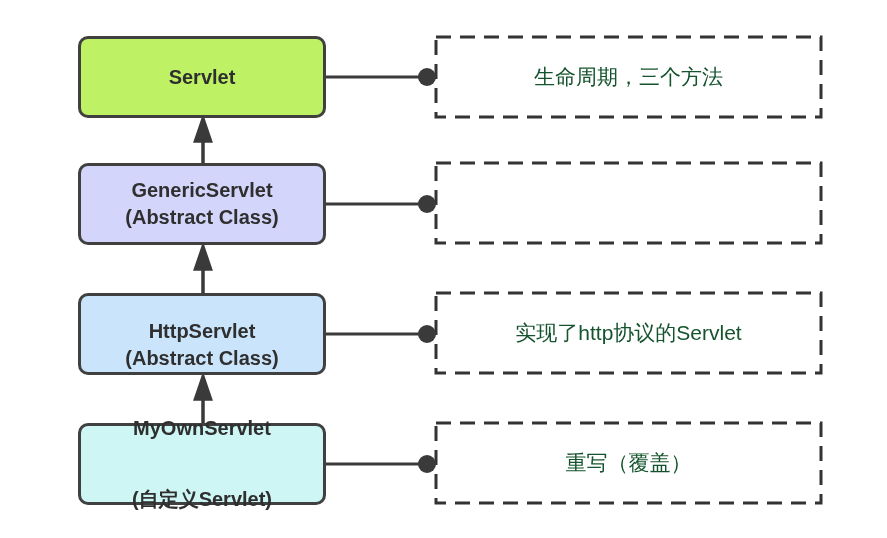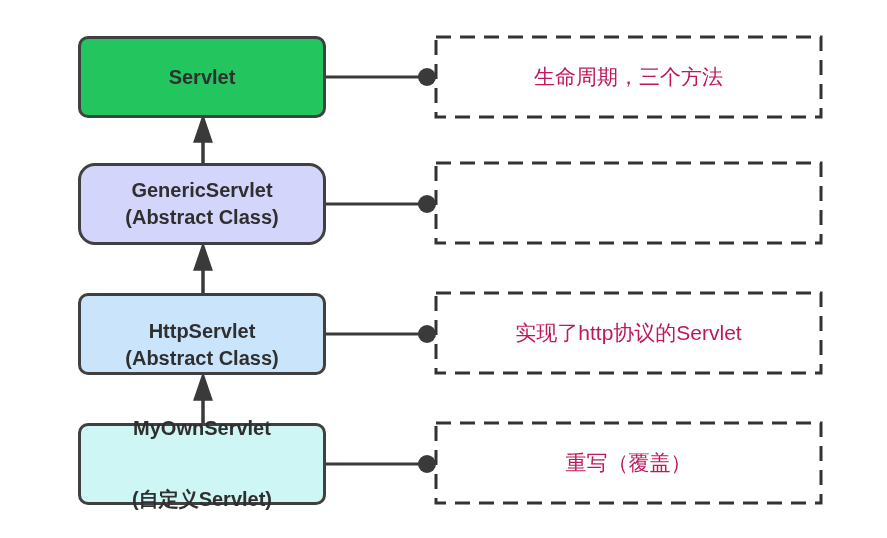--- a/index.html
+++ b/index.html
@@ -35,37 +35,37 @@
     flex-direction: column;
     align-items: center;
     justify-content: center;
     text-align: center;
     font-weight: bold;
     font-size: 20px;
     line-height: 27px;
     color: #2f2f2f;
   }
   .node-0 { top: 36px; }
-  .node-1 { top: 163px; border-radius: 17px; }
+  .node-1 { top: 163px; }
   .node-2 { top: 293px; justify-content: flex-end; }
   .node-3 { top: 423px; }
   .note {
     position: absolute;
     left: 436px;
     width: 385px;
     height: 80px;
     box-sizing: border-box;
     display: flex;
     flex-direction: column;
     align-items: center;
     justify-content: center;
     text-align: center;
     font-size: 21px;
     line-height: 30px;
-    color: #be185d;
+    color: #14532d;
   }
   .note-0 { top: 37px; }
   .note-1 { top: 163px; }
   .note-2 { top: 293px; }
   .note-3 { top: 423px; }
 </style>
 </head>
 <body>
 
 <div class="canvas">
@@ -95,21 +95,21 @@
     <g stroke="#3a3a3a" stroke-width="3.5" fill="#3a3a3a">
       <line x1="203" y1="163" x2="203" y2="138"></line>
       <polygon points="203,119 195.5,141 210.5,141"></polygon>
       <line x1="203" y1="293" x2="203" y2="266"></line>
       <polygon points="203,247 195.5,269 210.5,269"></polygon>
       <line x1="203" y1="423" x2="203" y2="396"></line>
       <polygon points="203,377 195.5,399 210.5,399"></polygon>
     </g>
   </svg>
 
-  <div class="node node-0" style="background-color: #22c55e; gap: 46px;">
+  <div class="node node-0" style="background-color: #bef264; gap: 46px;">
     <div>Servlet</div>
   </div>
   <div class="node node-1" style="background-color: rgb(212, 213, 250);">
     <div>GenericServlet</div>
     <div>(Abstract Class)</div>
   </div>
   <div class="node node-2" style="background-color: rgb(202, 228, 251);">
     <div>HttpServlet</div>
     <div>(Abstract Class)</div>
   </div>

